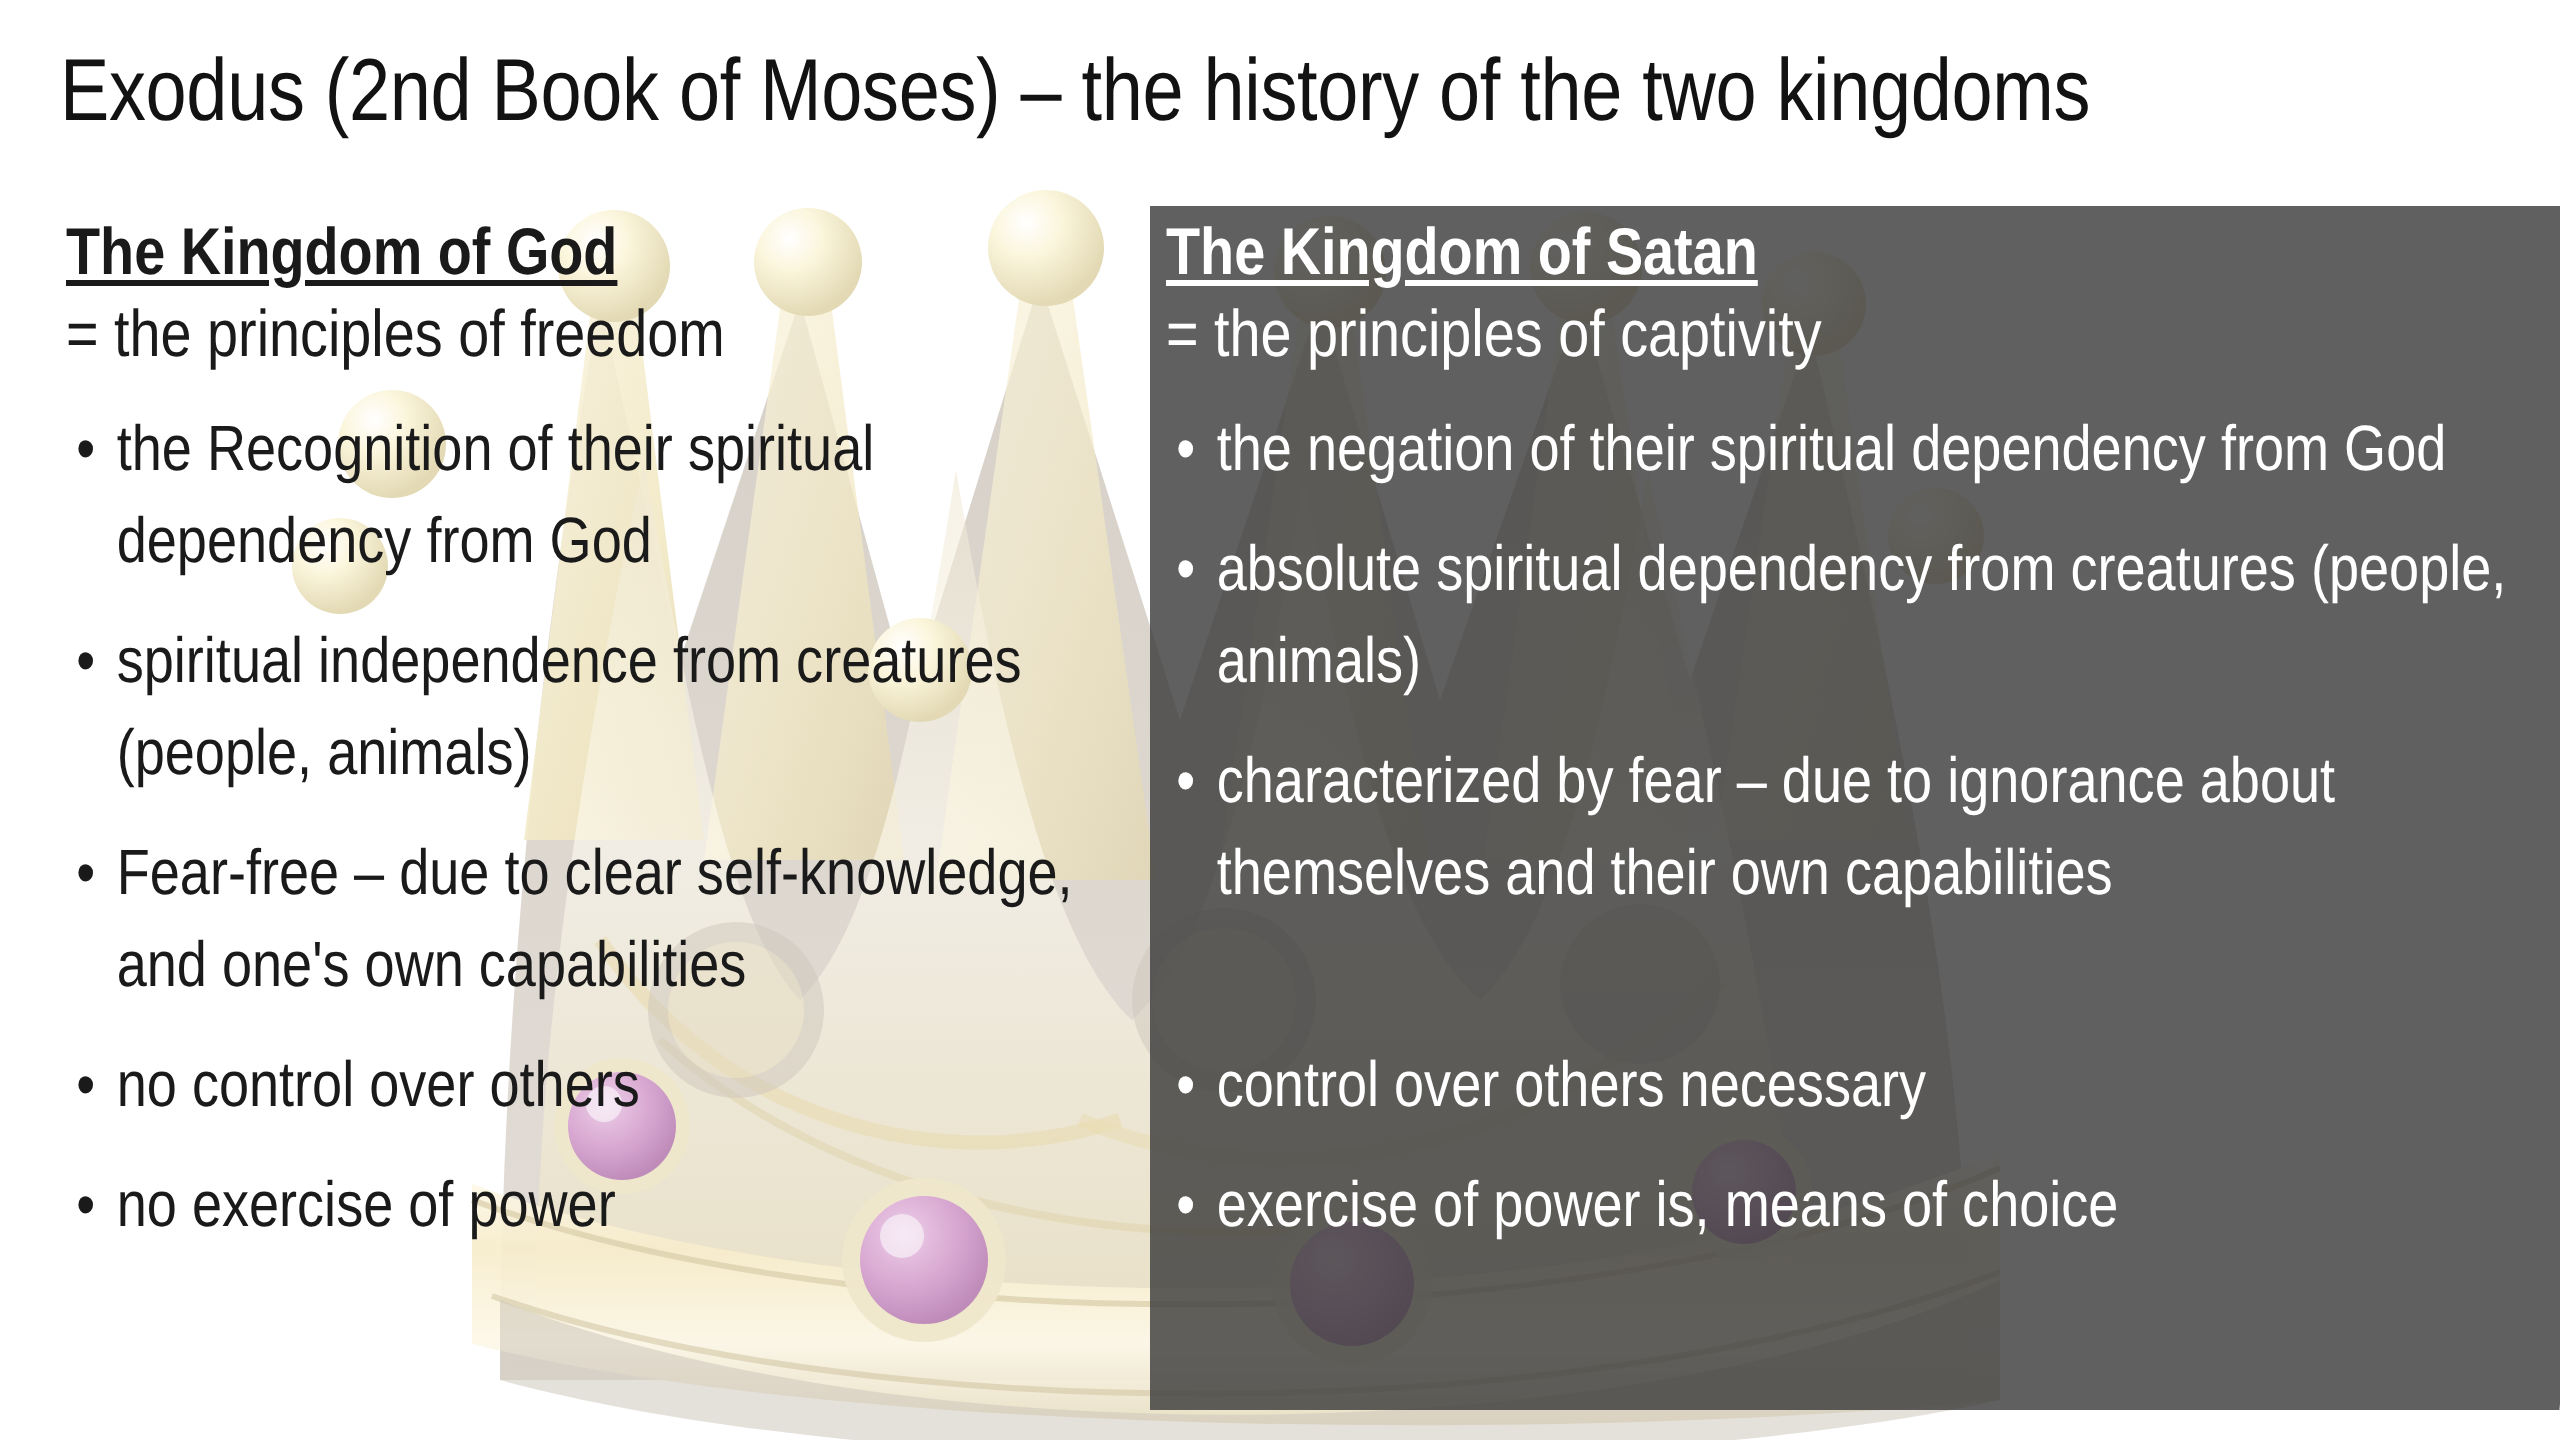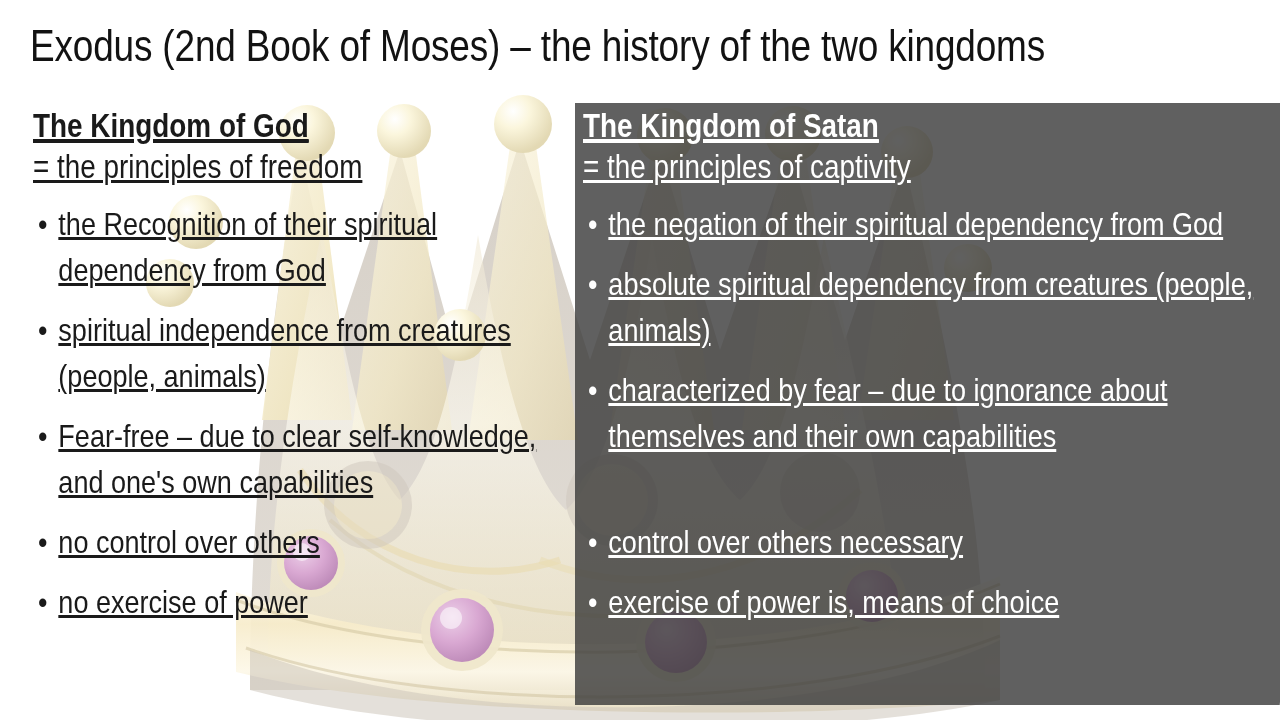--- a/index.html
+++ b/index.html
@@ -59,21 +59,20 @@
     transform: scaleX(0.84);
     transform-origin: left top;
     white-space: nowrap;
   }
 
   
   .column {
     position: absolute;
     z-index: 5;
     font-family: "Liberation Sans Narrow", "Liberation Sans", sans-serif;
-    text-decoration: underline;
   }
   .col-inner {
     transform: scaleX(0.845);
     transform-origin: left top;
   }
   .col-head {
     font-size: 33px;
     line-height: 40px;
     font-weight: bold;
     text-decoration: underline;

